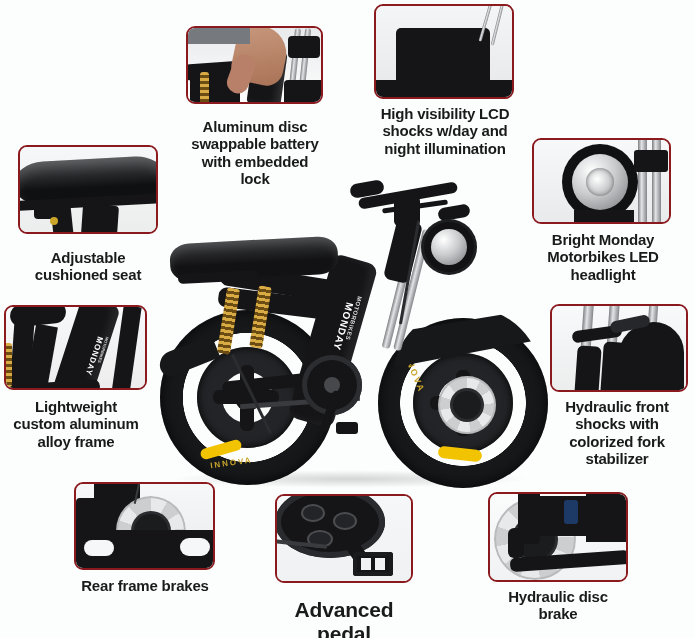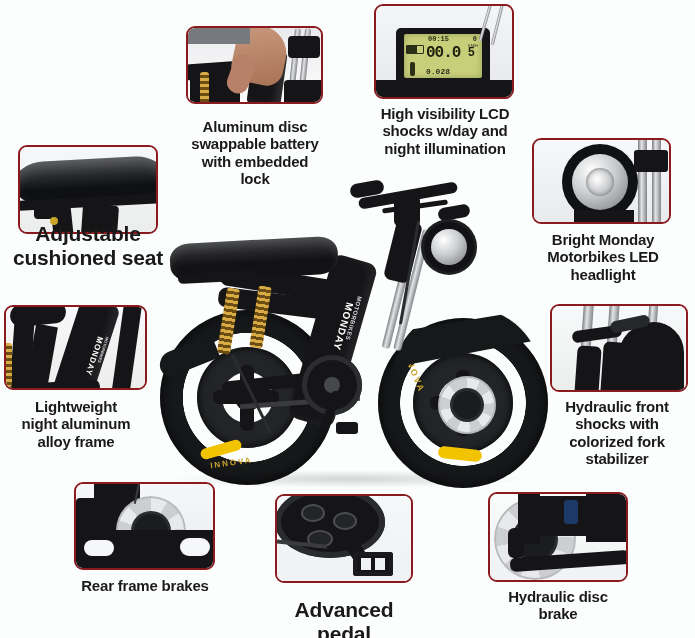--- a/index.html
+++ b/index.html
@@ -161,30 +161,20 @@
     <div class="cap" style="left:170px;top:118px;width:170px;font-size:15px;">Aluminum disc
 swappable battery
 with embedded
 lock</div>
   </div>
 
   <div class="callout">
     <div class="frame" style="left:374px;top:4px;width:140px;height:95px;">
       <div class="ph" style="background:linear-gradient(180deg,#f4f5f6,#e7e8ea);">
         <div class="blk" style="left:20px;top:22px;width:94px;height:58px;border-radius:5px;"></div>
-        <div style="position:absolute;left:28px;top:28px;width:78px;height:44px;background:#c8cf7a;border-radius:2px;box-shadow:inset 0 0 6px rgba(0,0,0,.25);">
-          <div style="position:absolute;left:24px;top:1px;font-size:7px;font-weight:bold;color:#2b2f16;font-family:'Liberation Mono',monospace;">00:15</div>
-          <div style="position:absolute;right:5px;top:1px;font-size:7px;font-weight:bold;color:#2b2f16;font-family:'Liberation Mono',monospace;">0</div>
-          <div style="position:absolute;left:2px;top:11px;width:18px;height:9px;border:1px solid #2b2f16;border-radius:1px;background:linear-gradient(90deg,#2b2f16 60%,transparent 60%);"></div>
-          <div style="position:absolute;left:22px;top:10px;font-size:16px;font-weight:bold;color:#20230f;font-family:'Liberation Mono',monospace;letter-spacing:-1px;">00.0</div>
-          <div style="position:absolute;right:7px;top:12px;font-size:12px;font-weight:bold;color:#20230f;font-family:'Liberation Mono',monospace;">5</div>
-          <div style="position:absolute;right:4px;top:9px;font-size:4px;color:#2b2f16;">KM/H</div>
-          <div style="position:absolute;left:22px;bottom:2px;font-size:8px;font-weight:bold;color:#2b2f16;font-family:'Liberation Mono',monospace;">0.028</div>
-          <div style="position:absolute;left:6px;bottom:2px;width:5px;height:14px;background:#2b2f16;border-radius:2px;"></div>
-        </div>
         <div class="blk" style="left:0px;top:74px;width:140px;height:22px;"></div>
         <div class="fork" style="left:108px;top:-4px;width:3px;height:40px;transform:rotate(16deg);"></div>
         <div class="fork" style="left:120px;top:-4px;width:3px;height:44px;transform:rotate(14deg);"></div>
       </div>
     </div>
     <div class="cap" style="left:362px;top:105px;width:166px;font-size:15px;">High visibility LCD
 shocks w/day and
 night illumination</div>
   </div>
 
@@ -209,40 +199,40 @@
     <div class="frame" style="left:18px;top:145px;width:140px;height:89px;">
       <div class="ph" style="background:linear-gradient(180deg,#f6f7f8,#eceded);">
         <div style="position:absolute;left:-6px;top:12px;width:152px;height:44px;border-radius:30px/22px;background:linear-gradient(180deg,#47484b,#0f1012 65%);transform:rotate(-3deg);box-shadow:inset 0 7px 12px rgba(255,255,255,.14);"></div>
         <div class="blk" style="left:-4px;top:50px;width:150px;height:10px;transform:rotate(-3deg);"></div>
         <div class="blk" style="left:14px;top:56px;width:30px;height:16px;border-radius:4px;"></div>
         <div class="blk" style="left:32px;top:58px;width:20px;height:31px;transform:rotate(-6deg);"></div>
         <div class="blk" style="left:62px;top:58px;width:36px;height:31px;border-radius:4px;transform:rotate(4deg);"></div>
         <div style="position:absolute;left:30px;top:70px;width:8px;height:8px;border-radius:50%;background:#caa52a;"></div>
       </div>
     </div>
-    <div class="cap" style="left:8px;top:222px;width:160px;font-size:21px;">Adjustable
+    <div class="cap" style="left:8px;top:249px;width:160px;font-size:15px;">Adjustable
 cushioned seat</div>
   </div>
 
   <div class="callout">
     <div class="frame" style="left:4px;top:305px;width:143px;height:85px;">
       <div class="ph" style="background:linear-gradient(180deg,#f7f8f9,#ededee);">
         <div class="blk" style="left:4px;top:-4px;width:56px;height:22px;border-radius:12px;transform:rotate(-6deg);"></div>
         <div class="blk" style="left:6px;top:14px;width:20px;height:72px;transform:rotate(4deg);"></div>
         <div class="spring" style="left:-2px;top:36px;width:8px;height:44px;"></div>
         <div class="blk" style="left:24px;top:18px;width:22px;height:70px;transform:rotate(10deg);"></div>
         <div class="blk" style="left:60px;top:-8px;width:40px;height:102px;border-radius:8px;transform:rotate(18deg);box-shadow:inset -6px 0 10px rgba(255,255,255,.08);"></div>
         <div style="position:absolute;left:74px;top:24px;width:18px;height:46px;color:#fff;font-size:8px;font-weight:bold;writing-mode:vertical-rl;letter-spacing:1px;transform:rotate(18deg);text-align:center;line-height:1.1;">MONDAY</div>
         <div style="position:absolute;left:86px;top:28px;width:12px;height:40px;color:#d0d1d3;font-size:4px;font-weight:bold;writing-mode:vertical-rl;transform:rotate(18deg);">MOTORBIKES</div>
         <div class="blk" style="left:112px;top:-6px;width:18px;height:92px;transform:rotate(8deg);"></div>
         <div class="blk" style="left:34px;top:74px;width:60px;height:14px;border-radius:7px;transform:rotate(-4deg);"></div>
       </div>
     </div>
     <div class="cap" style="left:0px;top:398px;width:152px;font-size:15px;">Lightweight
-night aluminum
+custom aluminum
 alloy frame</div>
   </div>
 
   <div class="callout">
     <div class="frame" style="left:550px;top:304px;width:138px;height:88px;">
       <div class="ph" style="background:linear-gradient(180deg,#f8f9fa,#eceded);">
         <div class="fork" style="left:30px;top:-4px;width:10px;height:56px;transform:rotate(4deg);"></div>
         <div class="fork" style="left:56px;top:-4px;width:10px;height:52px;transform:rotate(4deg);"></div>
         <div class="fork" style="left:96px;top:-4px;width:9px;height:40px;transform:rotate(4deg);"></div>
         <div class="blk" style="left:24px;top:40px;width:24px;height:50px;border-radius:6px;transform:rotate(4deg);"></div>

